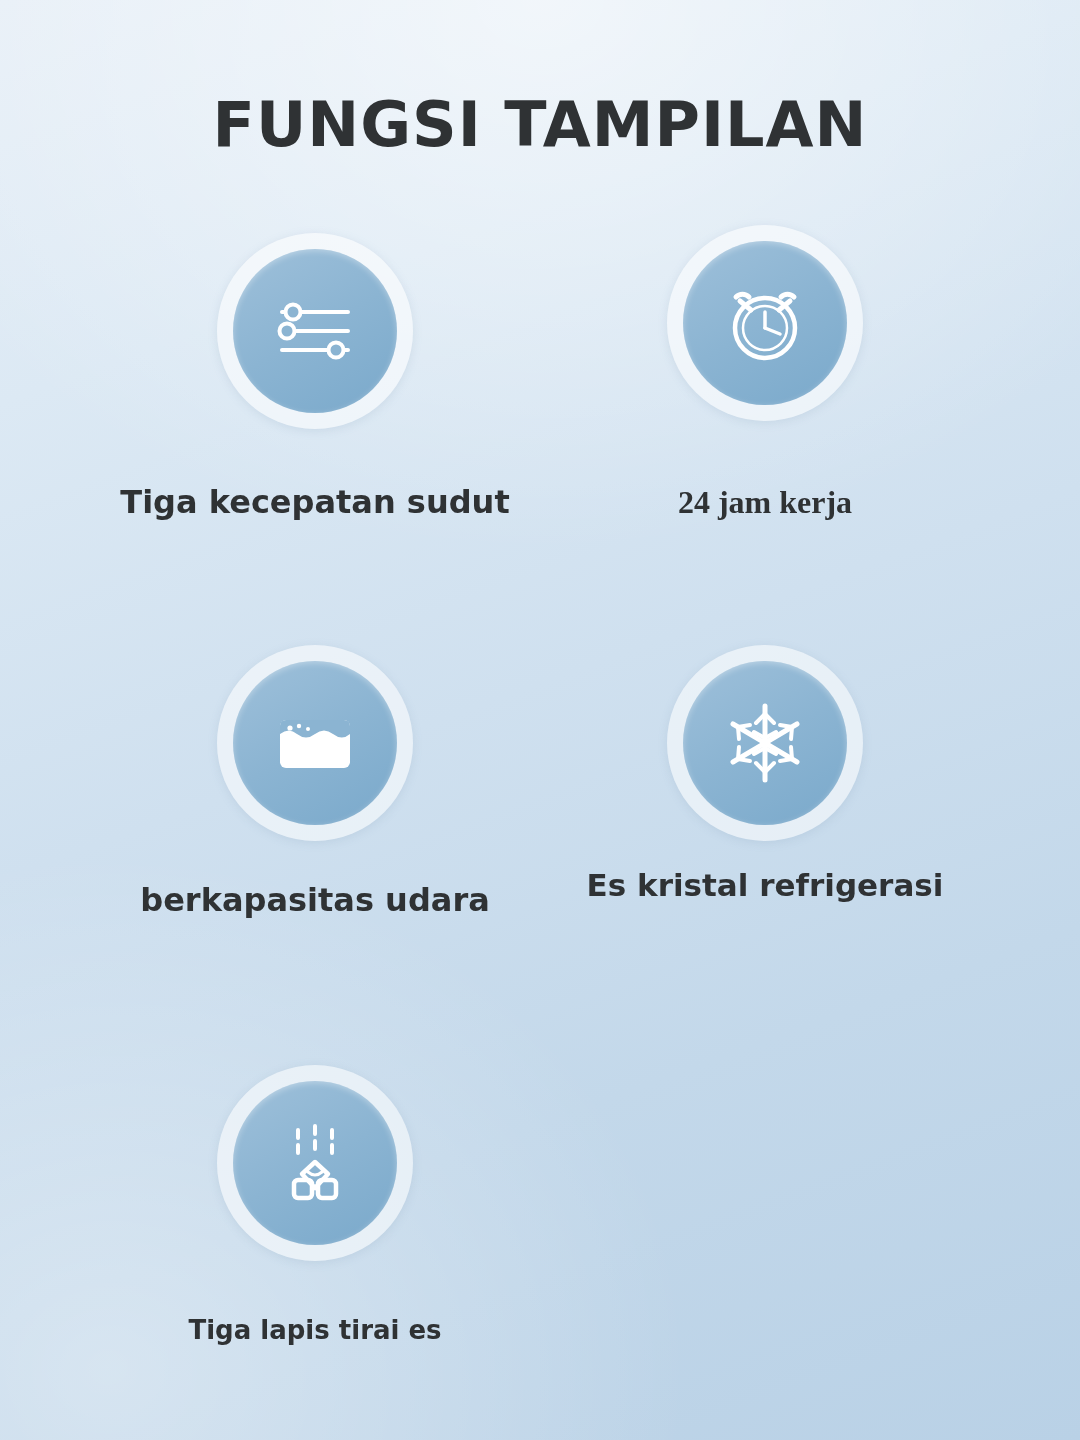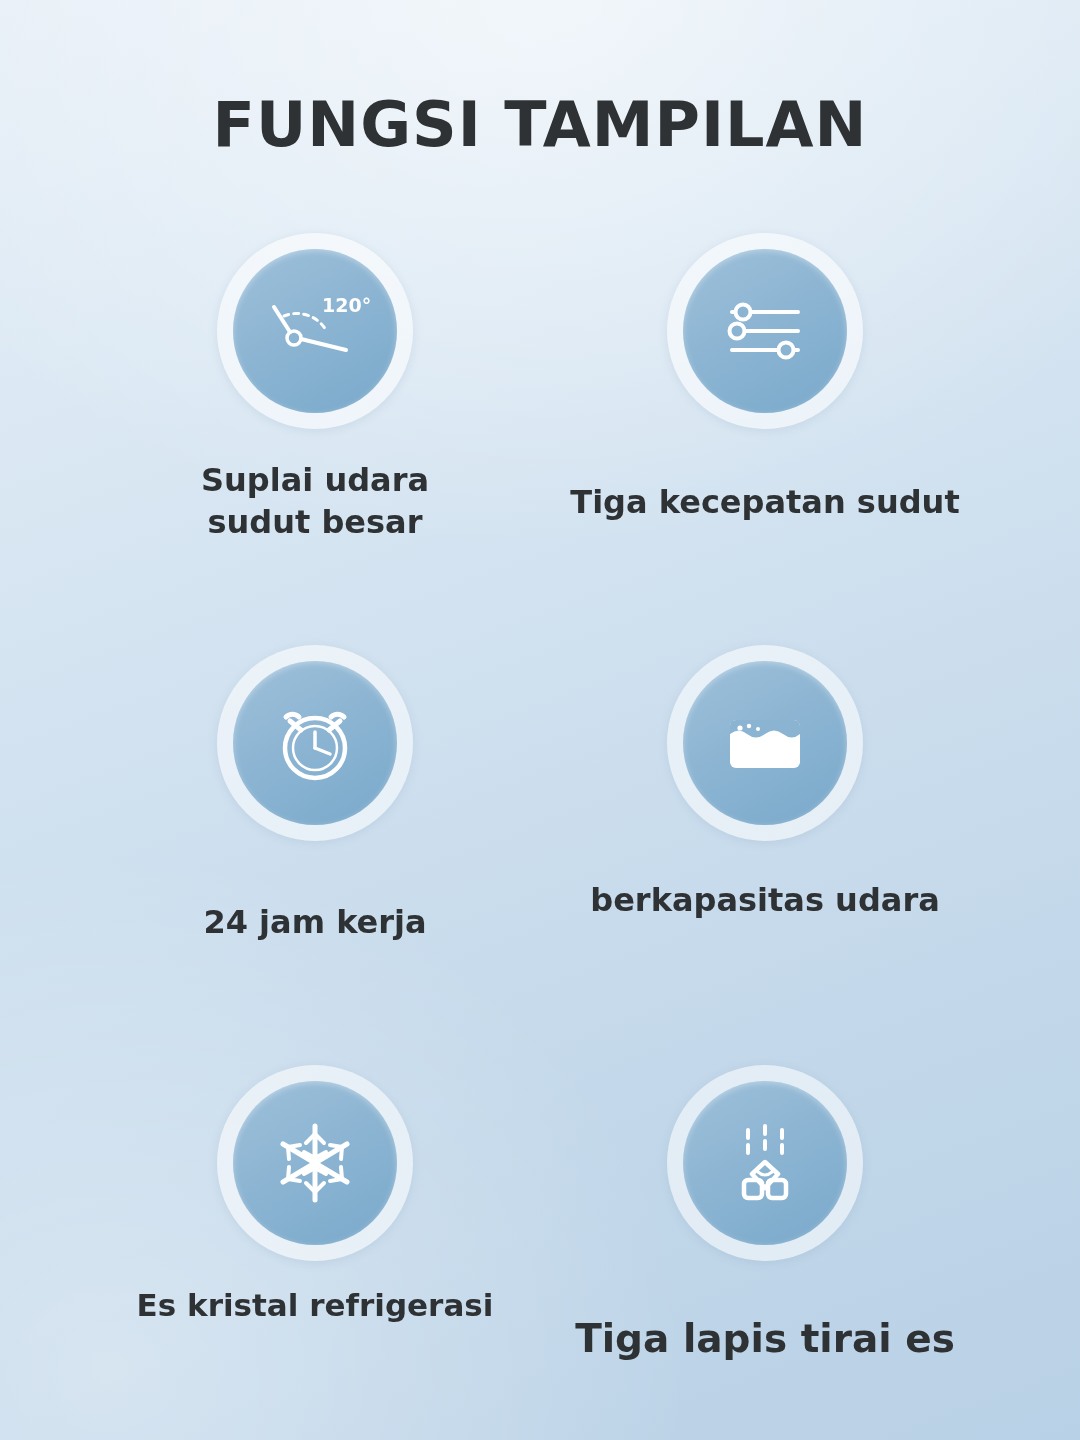--- a/index.html
+++ b/index.html
@@ -74,51 +74,34 @@
     margin-top: 30px;
     text-align: center;
     font-size: 32px;
     font-weight: 800;
     line-height: 1.32;
     color: #2f3234;
     font-family: "DejaVu Sans", sans-serif;
     max-width: 420px;
   }
   .cap-r1c2 { margin-top: 52px; }
-  .cap-r2c1 { margin-top: 60px; }
+  .cap-r2c1 { margin-top: 60px; font-family: Liberation Serif, serif; }
   .cap-r2c2 { margin-top: 38px; }
   .cap-r3c1 { margin-top: 24px; font-size: 31px; }
-  .cap-r3c2 { margin-top: 52px; font-size: 39px; }
+  .cap-r3c2 { margin-top: 52px; font-size: 26px; }
 </style>
 </head>
 <body>
 
 <div class="page">
 
   <div class="title">FUNGSI TAMPILAN</div>
 
   <div class="grid">
 
-    <div class="cell r1c1">
-      <div class="halo">
-        <div class="disc">
-          <svg width="110" height="110" viewBox="0 0 110 110">
-            <circle cx="34" cy="62" r="7" fill="none" stroke="#ffffff" stroke-width="3.5"></circle>
-            <line x1="30" y1="56" x2="14" y2="31" stroke="#ffffff" stroke-width="4" stroke-linecap="round"></line>
-            <line x1="41" y1="63" x2="86" y2="74" stroke="#ffffff" stroke-width="4" stroke-linecap="round"></line>
-            <path d="M24 40 A 34 34 0 0 1 66 54" fill="none" stroke="#ffffff" stroke-width="3" stroke-dasharray="5 5" stroke-linecap="round"></path>
-            <text x="62" y="36" font-family="DejaVu Sans, sans-serif" font-size="19" font-weight="600" fill="#ffffff">120°</text>
-          </svg>
-        </div>
-      </div>
-      <div class="caption">
-        <div>Suplai udara</div>
-        <div>sudut besar</div>
-      </div>
-    </div>
 
     <div class="cell r1c2">
       <div class="halo">
         <div class="disc">
           <svg width="110" height="110" viewBox="0 0 110 110">
             <line x1="22" y1="36" x2="88" y2="36" stroke="#ffffff" stroke-width="4" stroke-linecap="round"></line>
             <line x1="22" y1="55" x2="88" y2="55" stroke="#ffffff" stroke-width="4" stroke-linecap="round"></line>
             <line x1="22" y1="74" x2="88" y2="74" stroke="#ffffff" stroke-width="4" stroke-linecap="round"></line>
             <circle cx="33" cy="36" r="7.5" fill="#8bb4d2" stroke="#ffffff" stroke-width="4"></circle>
             <circle cx="27" cy="55" r="7.5" fill="#8bb4d2" stroke="#ffffff" stroke-width="4"></circle>

